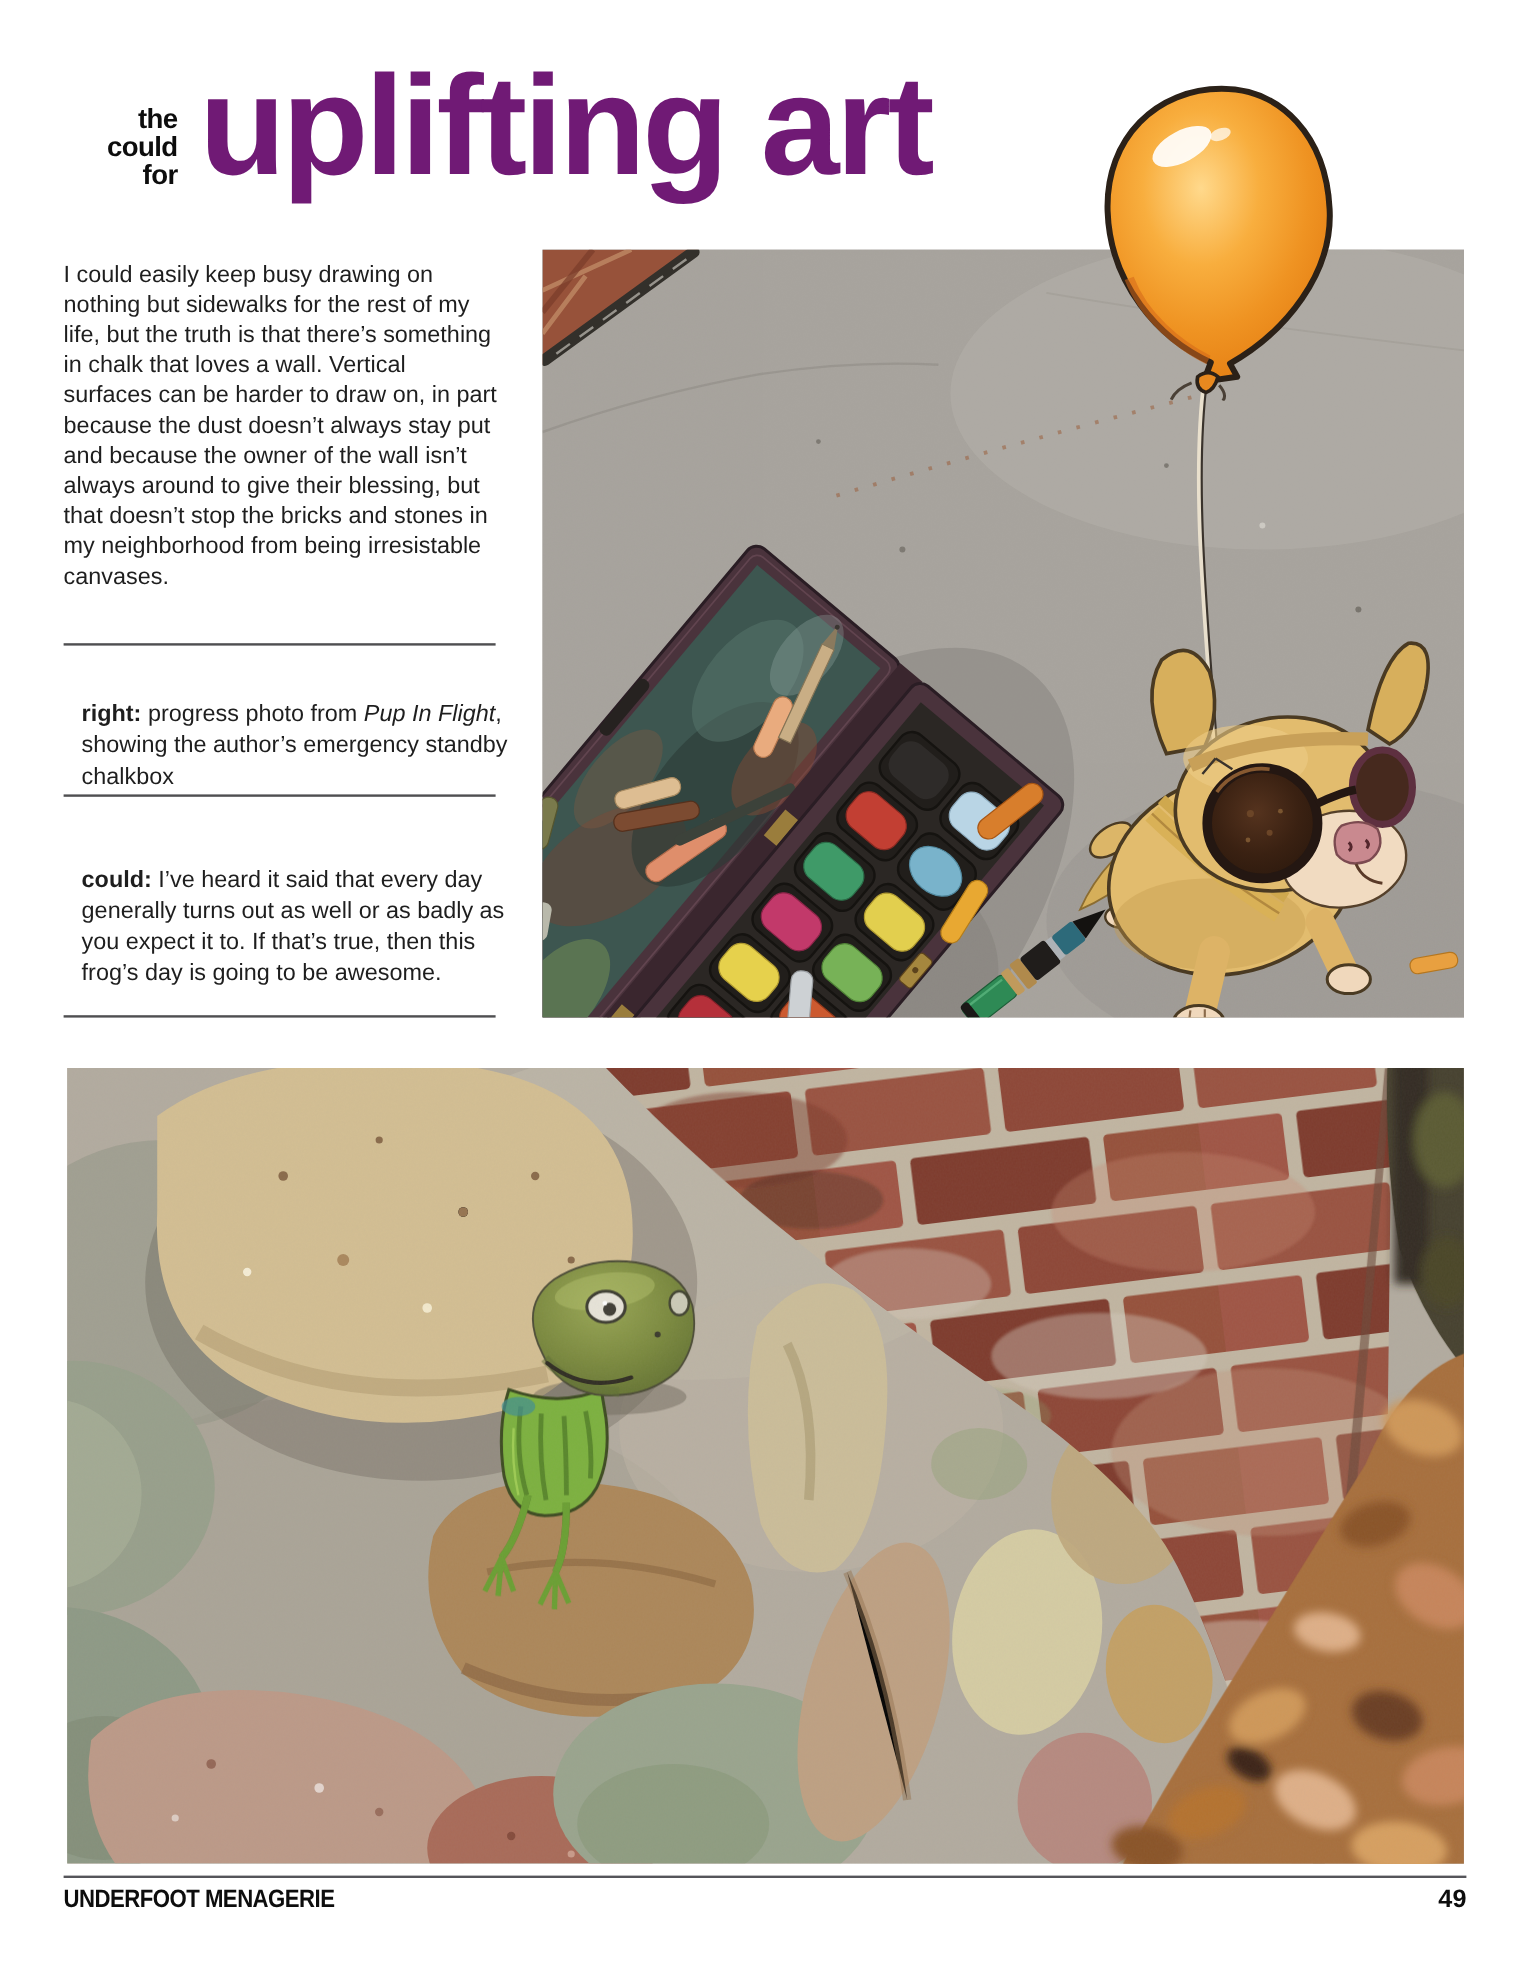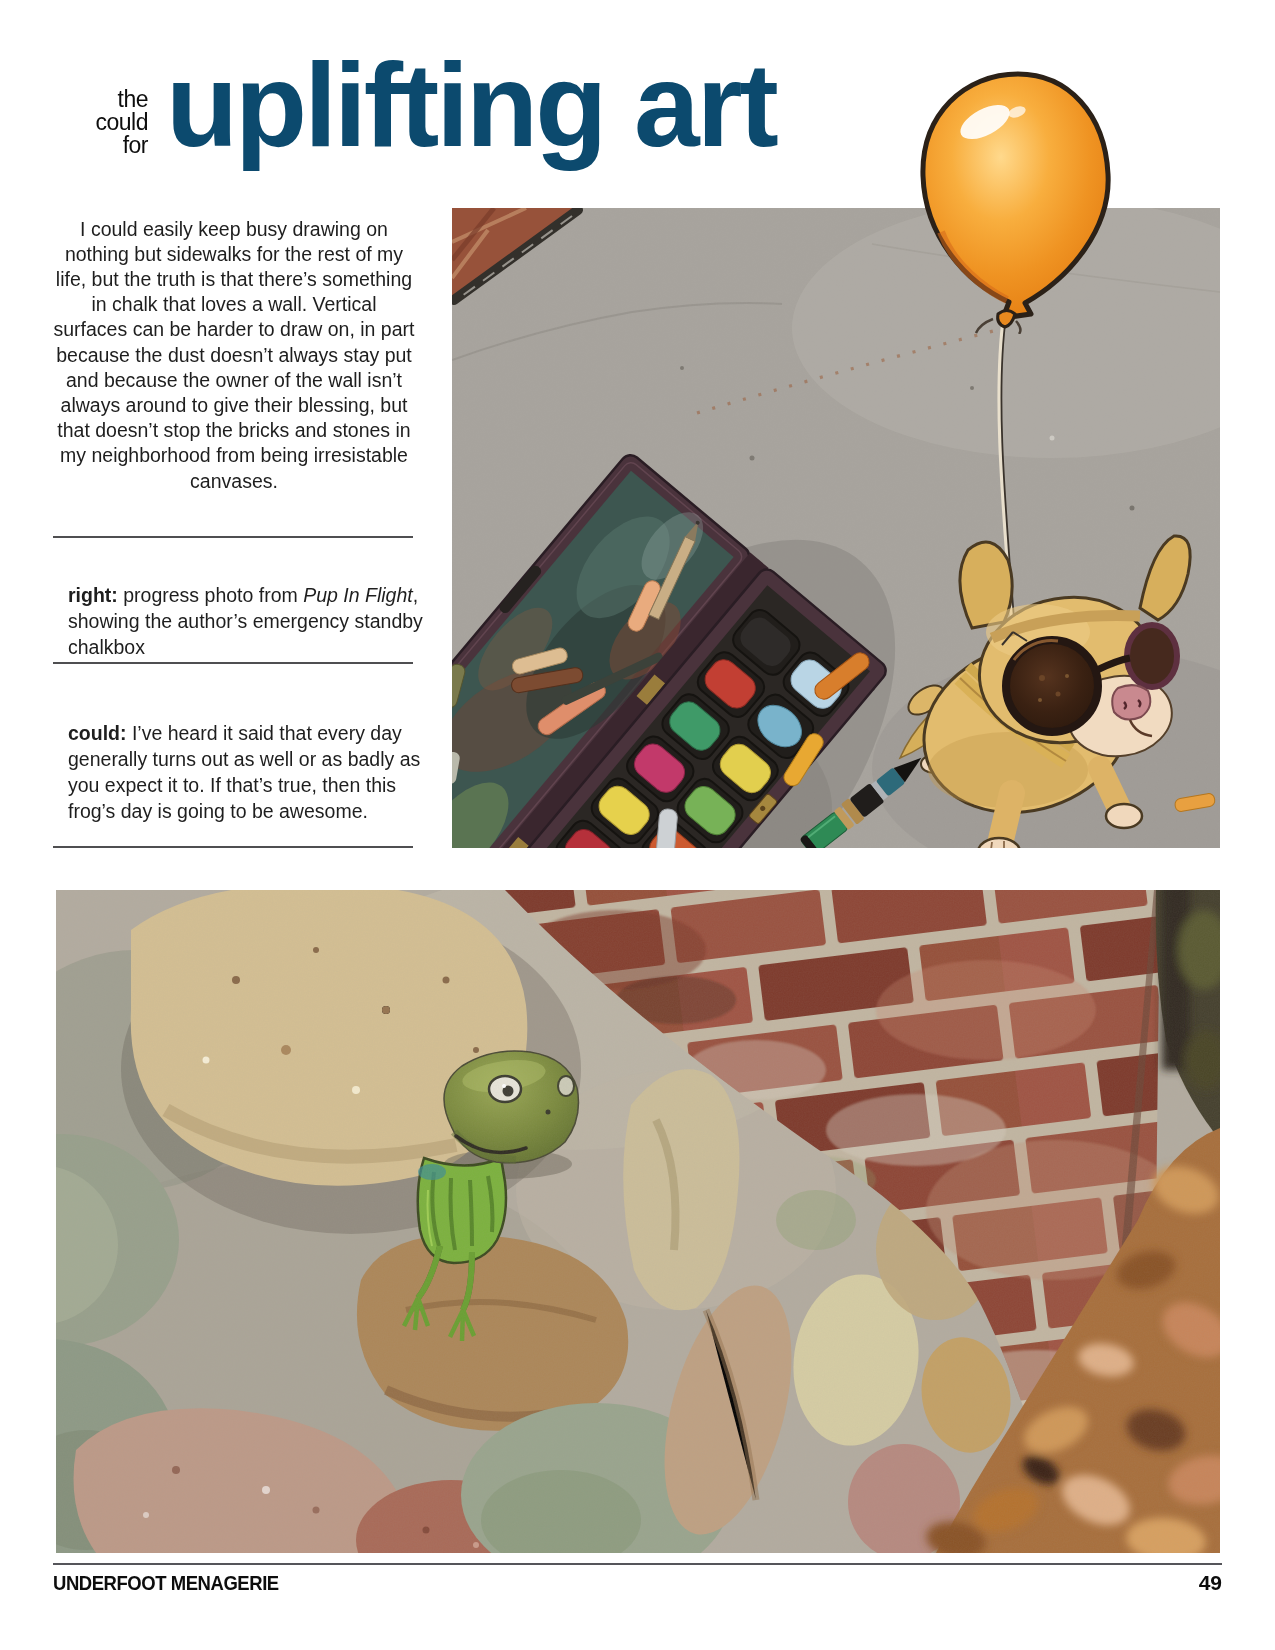--- a/index.html
+++ b/index.html
@@ -1,23 +1,23 @@
 <!DOCTYPE html>
 <html><head>
 <meta charset="utf-8">
 <style>
   html,body{margin:0;padding:0;}
   body{width:1275px;height:1650px;position:relative;background:#ffffff;
        font-family:"Liberation Sans",sans-serif;color:#1c1c1c;overflow:hidden;}
   .kicker{position:absolute;left:40px;top:88px;width:108px;text-align:right;
-          font-weight:400;font-size:23px;line-height:23px;letter-spacing:-0.5px;color:#0d0d0d;}
+          font-weight:700;font-size:23px;line-height:23px;letter-spacing:-0.5px;color:#0d0d0d;}
   .title{position:absolute;left:166px;top:46px;font-size:118px;line-height:1;
-         font-weight:800;letter-spacing:-3px;color:#0c4a6e;white-space:nowrap;}
+         font-weight:800;letter-spacing:-3px;color:#701a75;white-space:nowrap;}
   .intro{position:absolute;left:53px;top:197px;width:362px;
-         font-size:19.5px;line-height:25.2px;color:#1e1e1e;text-align:center;}
+         font-size:19.5px;line-height:25.2px;color:#1e1e1e;}
   .rule{position:absolute;left:53px;width:360px;height:2px;background:#4f4f51;}
   #rule1{top:536px}#rule2{top:662px}#rule3{top:846px}
   .caption{position:absolute;left:68px;width:364px;font-size:19.5px;line-height:26px;color:#1e1e1e;}
   #cap1{top:562px}#cap2{top:700px}
   .caption .lbl{font-weight:700;}
   .caption .it{font-style:italic;}
   .photo{position:absolute;overflow:hidden;background:#a7a39d;}
   #photo-top{left:452px;top:208px;width:768px;height:640px;z-index:1;}
   #photo-bottom{left:56px;top:890px;width:1164px;height:663px;z-index:1;background:#b3aca0;}
   #balloon-art{position:absolute;left:903px;top:56px;width:230px;height:278px;z-index:5;}

